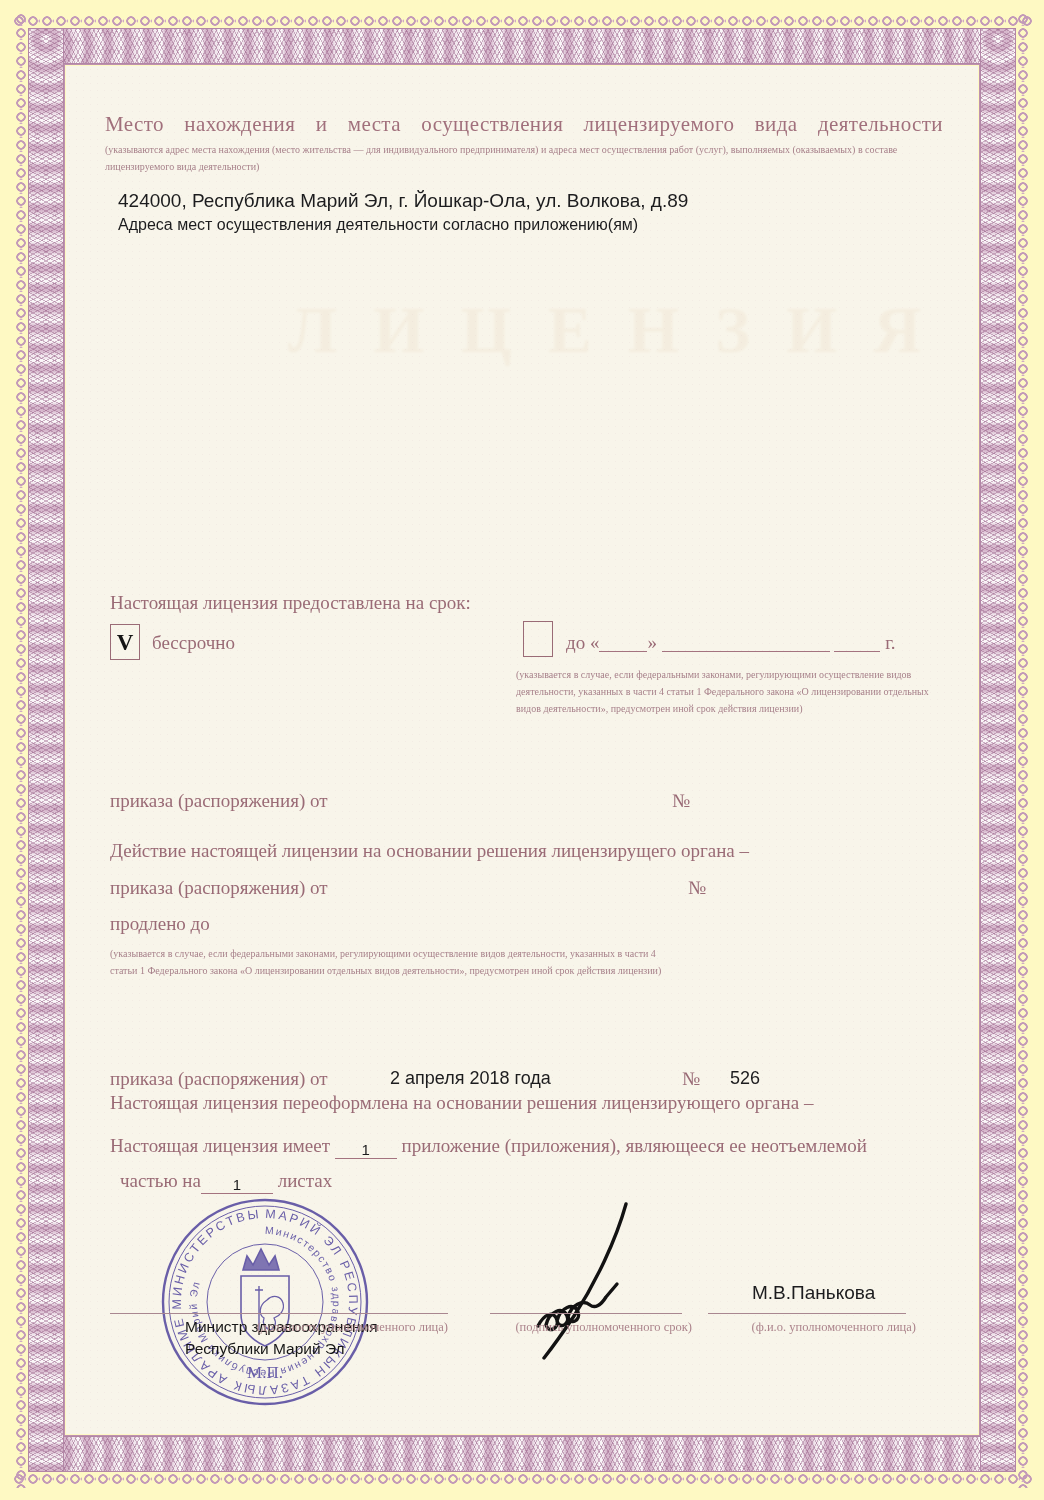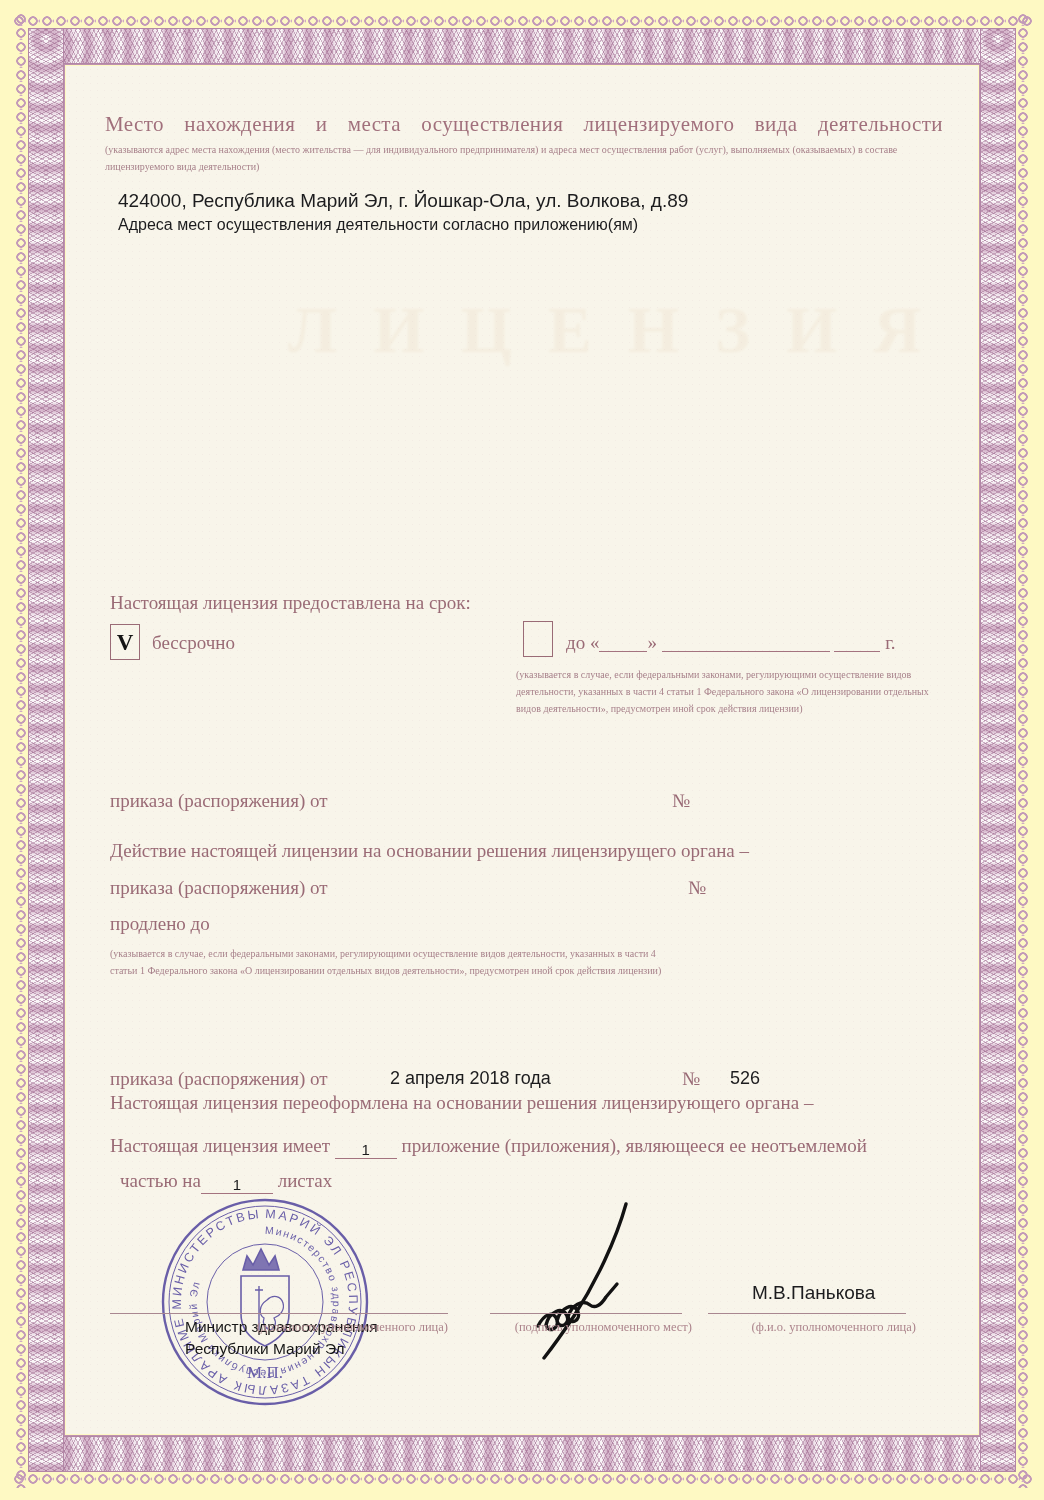--- a/index.html
+++ b/index.html
@@ -183,18 +183,18 @@
         <path d="M30,128 c6,-12 16,-16 19,-6 c2,8 -8,14 -11,5 c3,-13 17,-20 21,-9 c3,8 -7,14 -10,5 c3,-13 17,-20 21,-9 c3,8 -7,14 -10,5 c3,-12 15,-18 22,-12 c5,4 11,0 16,-8 l11,-13"></path>
       </g>
     </svg>
   </div>
 
   <div class="sig-line" style="left:110px; top:1313px; width:338px;"></div>
   <div class="sig-line" style="left:490px; top:1313px; width:192px;"></div>
   <div class="sig-line" style="left:708px; top:1313px; width:198px;"></div>
 
   <div class="sig-caption" style="left:110px; top:1320px; width:338px;">(должность уполномоченного лица)</div>
-  <div class="sig-caption" style="left:480px; top:1320px; width:212px;">(подпись уполномоченного мест)</div>
+  <div class="sig-caption" style="left:480px; top:1320px; width:212px;">(подпись уполномоченного срок)</div>
   <div class="sig-caption" style="left:698px; top:1320px; width:218px;">(ф.и.о. уполномоченного лица)</div>
 
   <div class="fio black-sans">М.В.Панькова</div>
 
 </div>
 
 </body></html>

